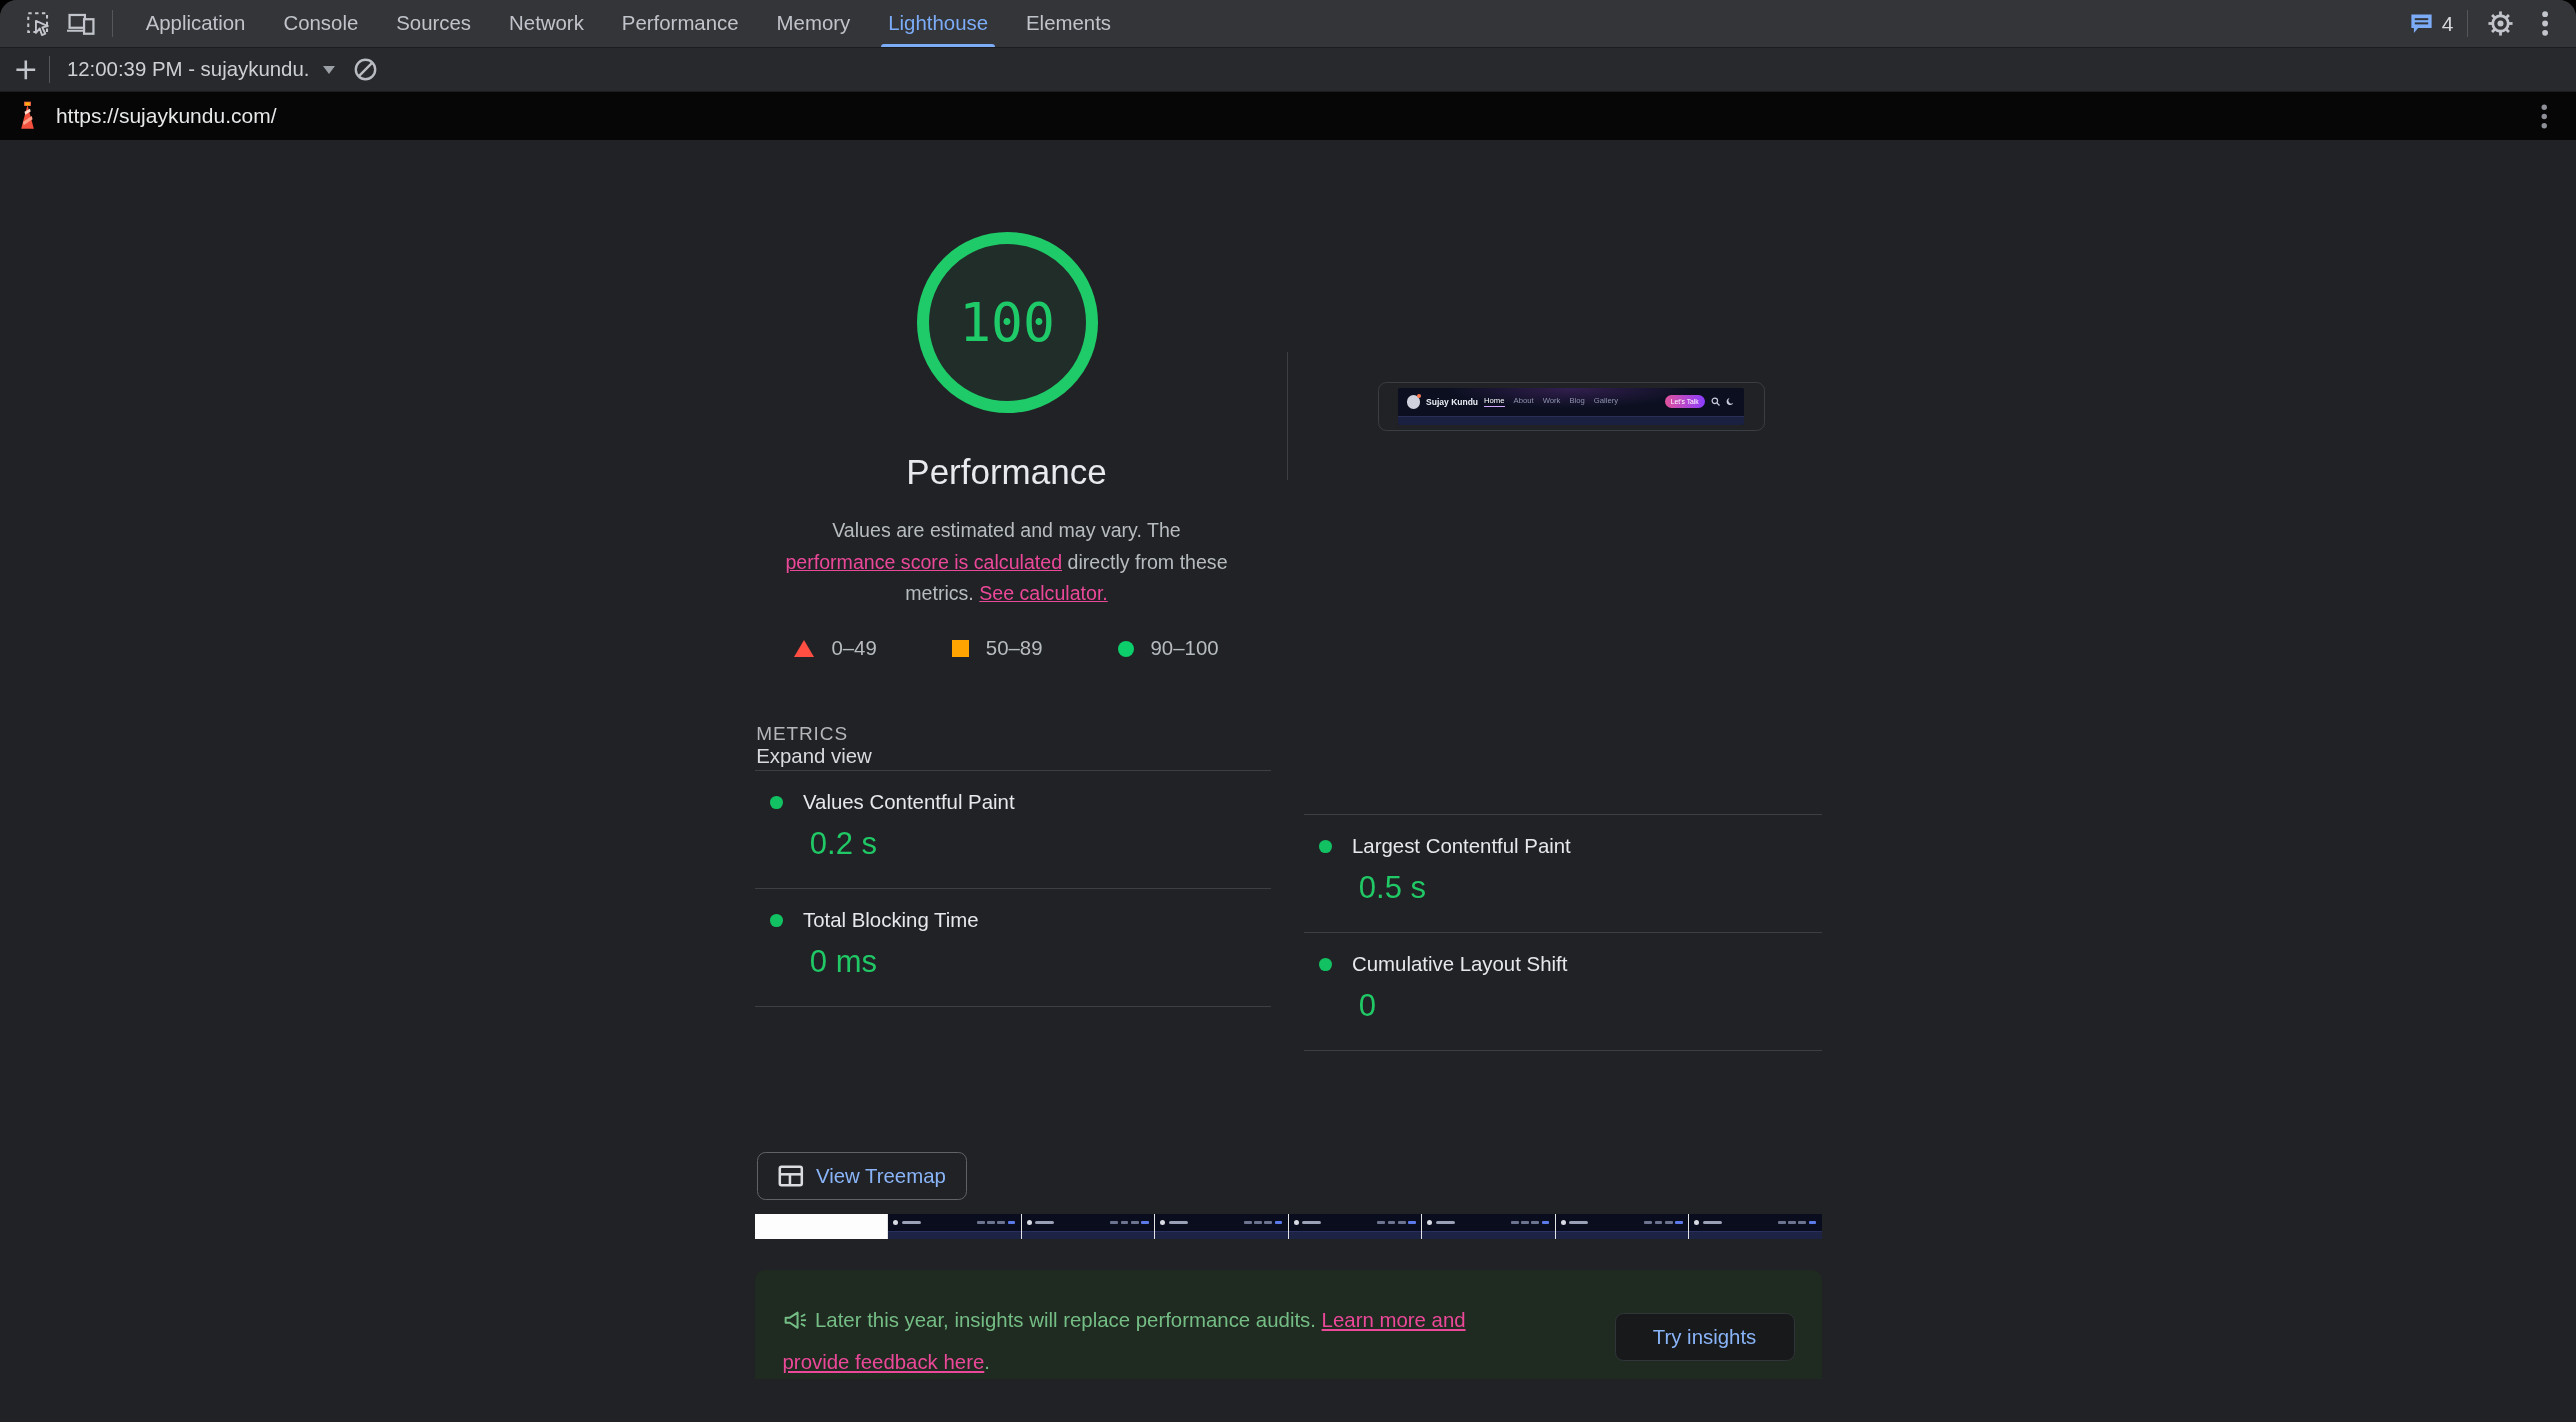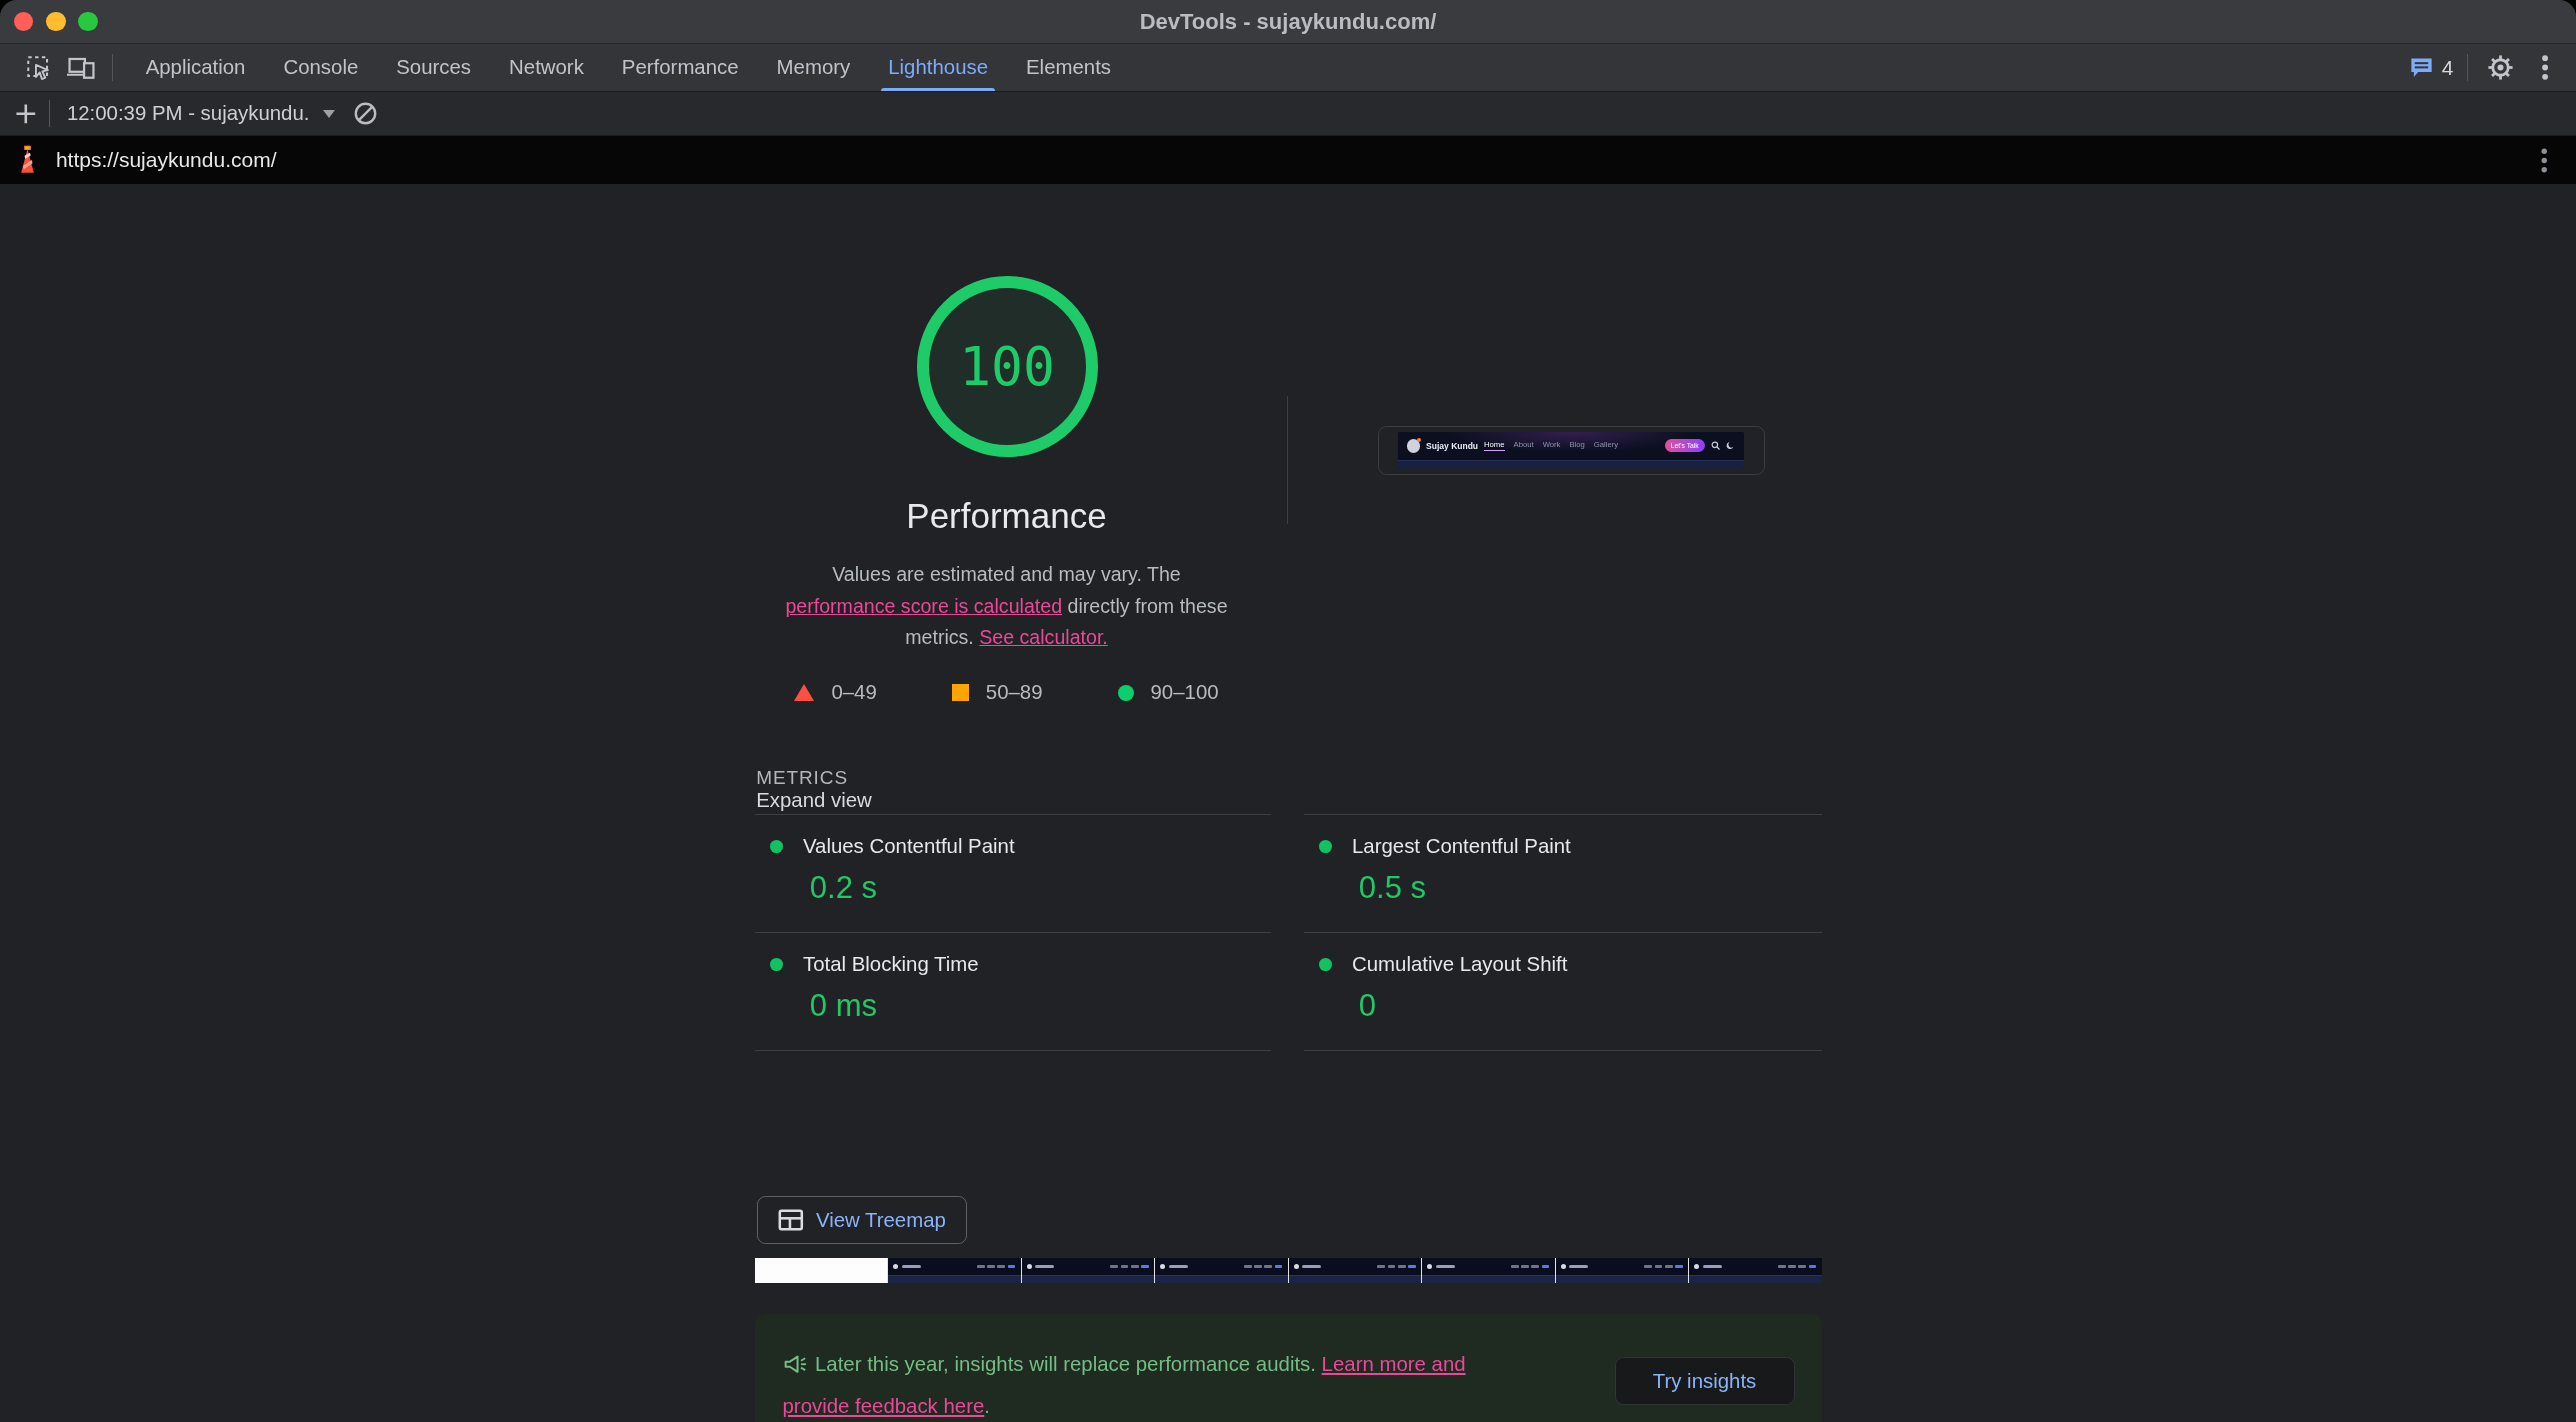--- a/index.html
+++ b/index.html
@@ -76,21 +76,21 @@
   .metrics-label { font-size:19px; color:#b3b7bc; letter-spacing:0.9px; }
   .expand-view { font-size:20.4px; color:#d7dade; cursor:pointer; }
 
   .mgrid { position:absolute; left:0; top:630px; width:1067px; }
   .mcol { position:absolute; top:0; }
   .mcol.left { left:0; width:516px; }
   .mcol.right { left:549px; width:518px; }
   .mrow { height:118px; border-top:0.9px solid #3c4043; padding:20.4px 0 0 15.3px; }
   .mcol.left .mrow:last-child { border-bottom:0; }
   .mcol.left { border-bottom:0.9px solid #3c4043; }
-  .mcol.right { border-bottom:0.9px solid #3c4043; }
+  .mcol.right { border-bottom:0.9px solid #3c4043;margin-top:44px; }
   .mname { display:flex; align-items:center; gap:20.4px; font-size:20.4px; color:#e6e8eb; }
   .mdot { width:12.8px; height:12.8px; border-radius:50%; background:#12c162; flex:0 0 auto; }
   .mval { margin:12px 0 0 40px; font-size:31px; color:#20c965; }
 
   .treemap-btn { position:absolute; left:2.6px; top:1012px; width:210px; height:48px; border:0.9px solid #5f6368; border-radius:8.5px;
                  background:transparent; display:flex; align-items:center; justify-content:center; gap:12px; cursor:pointer; }
   .treemap-btn span { font-size:20.4px; color:#8ab4f8; }
 
   .filmstrip { position:absolute; left:0; top:1074px; width:1067px; height:25px; display:flex; }
   .frame { flex:1 1 0; overflow:hidden; }
@@ -109,28 +109,20 @@
   .banner-text .mega { display:inline-block; vertical-align:-3.4px; margin-right:8.5px; }
   .try-btn { position:absolute; left:860px; top:43px; width:180px; height:48px; background:#17191b; border:0.9px solid #313539;
              border-radius:8.5px; display:flex; align-items:center; justify-content:center; cursor:pointer; }
   .try-btn span { font-size:20.4px; color:#8ab4f8; }
 </style>
 </head>
 <body>
 
 <div class="window">
 
-  <div class="titlebar">
-    <div class="traffic">
-      <div class="light red"></div>
-      <div class="light yellow"></div>
-      <div class="light green"></div>
-    </div>
-    <div class="win-title">DevTools - sujaykundu.com/</div>
-  </div>
 
   <div class="tabbar">
     <div class="tool-icons">
       <div class="icon-btn">
         <svg width="29" height="29" viewBox="0 0 34 34">
           <rect x="5" y="5" width="22" height="22" fill="none" stroke="#c2c6cc" stroke-width="2.4" stroke-dasharray="4 4"></rect>
           <path d="M14 14 L28 20 L21.5 21.5 L25 29 L21 30.5 L18.5 22.8 L14 28 Z" fill="#343539" stroke="#c2c6cc" stroke-width="2.2" stroke-linejoin="round"></path>
         </svg>
       </div>
       <div class="icon-btn">

